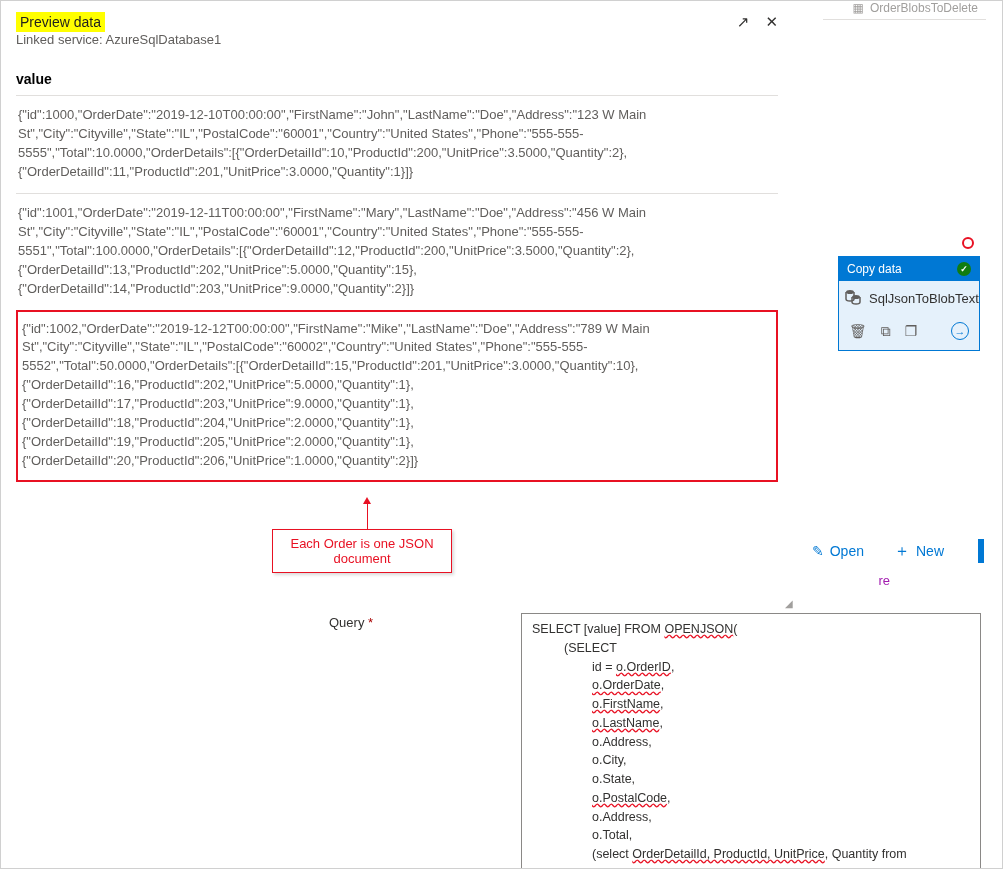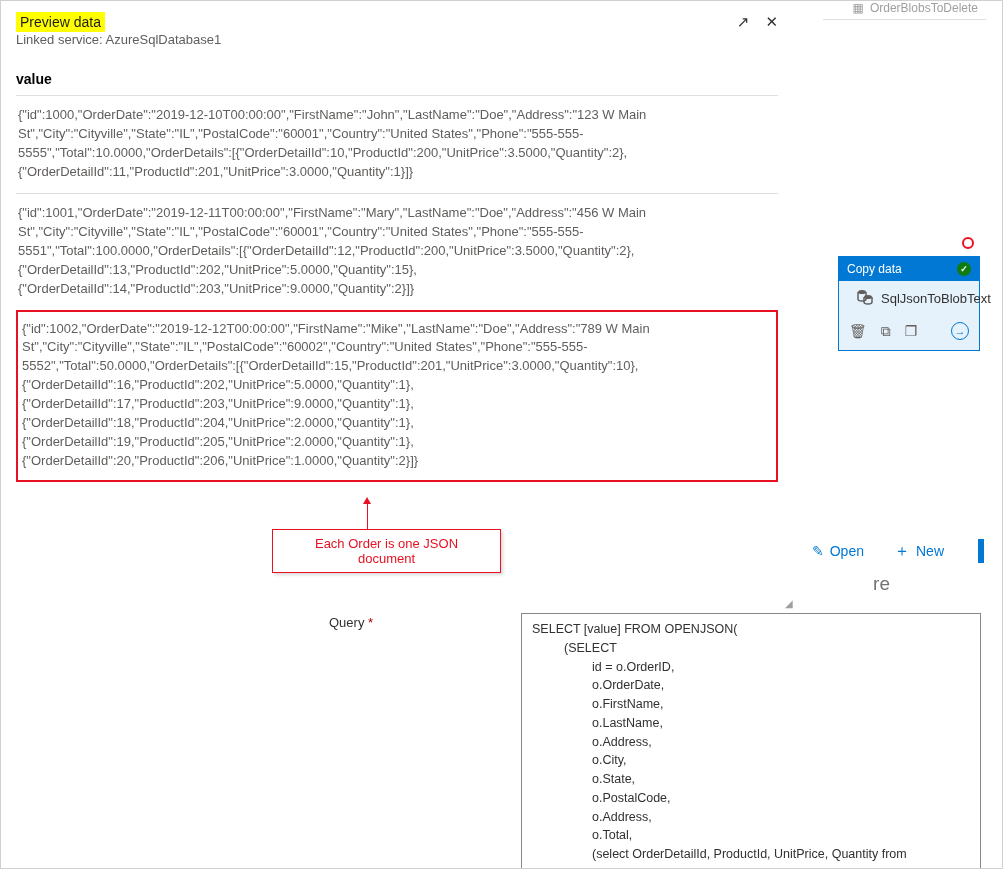--- a/index.html
+++ b/index.html
@@ -76,40 +76,40 @@
   }
   .callout-box {
     position: absolute;
     top: 30px; left: 0;
     border: 1px solid #e81123;
     background: #fff;
     color: #e81123;
     font-size: 13px;
     padding: 6px 14px;
     text-align: center;
-    width: 229px;
+    width: 180px;
     box-shadow: 2px 2px 3px rgba(0,0,0,0.15);
   }
   .right-panel {
     position: absolute;
     top: 255px; right: 22px;
     width: 142px;
     border: 1px solid #0078d4;
     background: #e5f1fb;
     font-size: 12px;
   }
   .right-panel-hdr {
     background: #0078d4;
     color: #fff;
     padding: 5px 8px;
     display: flex;
     justify-content: space-between;
     align-items: center;
   }
-  .right-panel-body { padding: 8px 18px; display: flex; align-items: center; gap: 8px; color: #323130; font-size: 13px;}
+  .right-panel-body { padding: 8px 6px; display: flex; align-items: center; gap: 8px; color: #323130; font-size: 13px;}
   .right-panel-icons {
     padding: 6px 10px 10px 10px;
     display: flex;
     justify-content: space-between;
     align-items: center;
     color: #605e5c;
     font-size: 14px;
   }
   .rp-left-icons { display: flex; gap: 14px; }
   .rp-circle {
@@ -131,42 +131,42 @@
     display: flex; gap: 30px;
     align-items: center;
     color: #0078d4;
     font-size: 14px;
   }
   .bottom-toolbar .item { display: flex; gap: 6px; align-items: center; cursor: pointer; }
   .blue-bar { width: 6px; height: 24px; background: #0078d4; margin-left: 4px;}
   .frag-bar {
     position: absolute;
     top: 572px; right: 112px;
-    color: #737373; font-size: 19px;
+    color: #a21caf; font-size: 13px;
   }
   .query-section {
     position: absolute;
     left: 328px; top: 614px;
     width: 660px; height: 250px;
   }
   .query-label { font-size: 13px; }
   .query-label .ast { color: #a80000; }
   .query-box {
     position: absolute;
     left: 192px; top: -2px;
     width: 460px; height: 256px;
     border: 1px solid #8a8886;
     padding: 6px 10px;
     font-size: 12.5px;
     line-height: 1.5;
     overflow-y: scroll;
     color: #323130;
     background: #fff;
   }
-  .query-box .u { text-decoration-style: wavy; text-decoration-color: #e81123; }
+  .query-box .u { text-decoration: underline; text-decoration-style: wavy; text-decoration-color: #e81123; }
   .ind1 { padding-left: 32px; display:block;}
   .ind2 { padding-left: 60px; display:block;}
   .ind0 { padding-left: 0px; display:block;}
   .check-badge {
     width:14px;height:14px;background:#107c10;border-radius:50%;
     display:inline-flex;align-items:center;justify-content:center;
     color:#fff;font-size:9px;font-weight:bold;
   }
   .db-icon svg { width:16px; height:16px; }
   .pencil-icon { color:#0078d4; }

